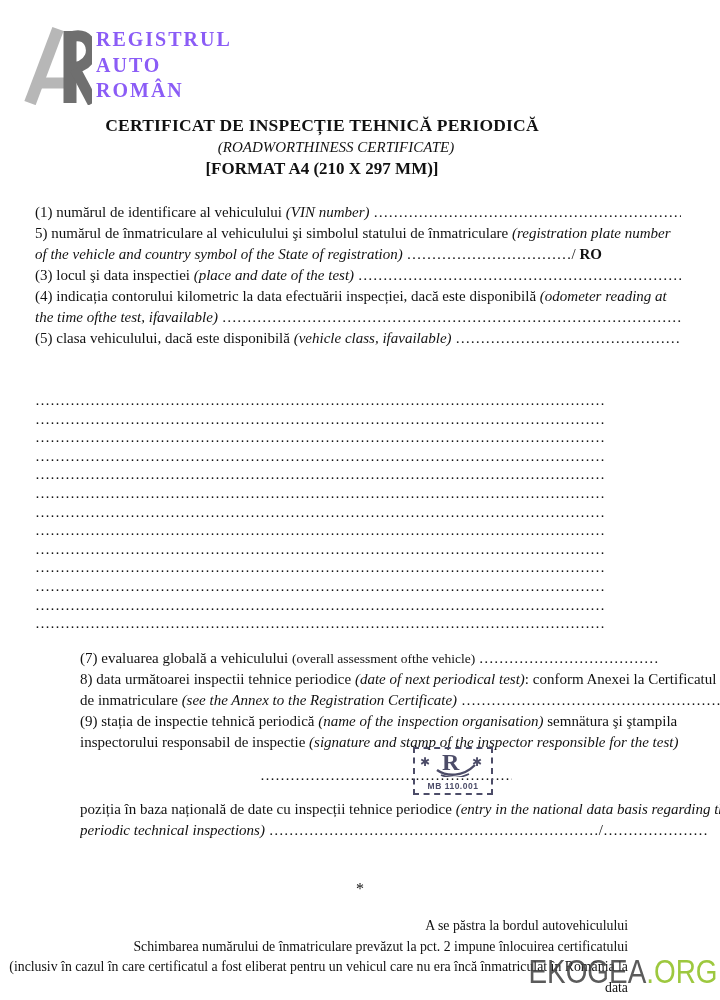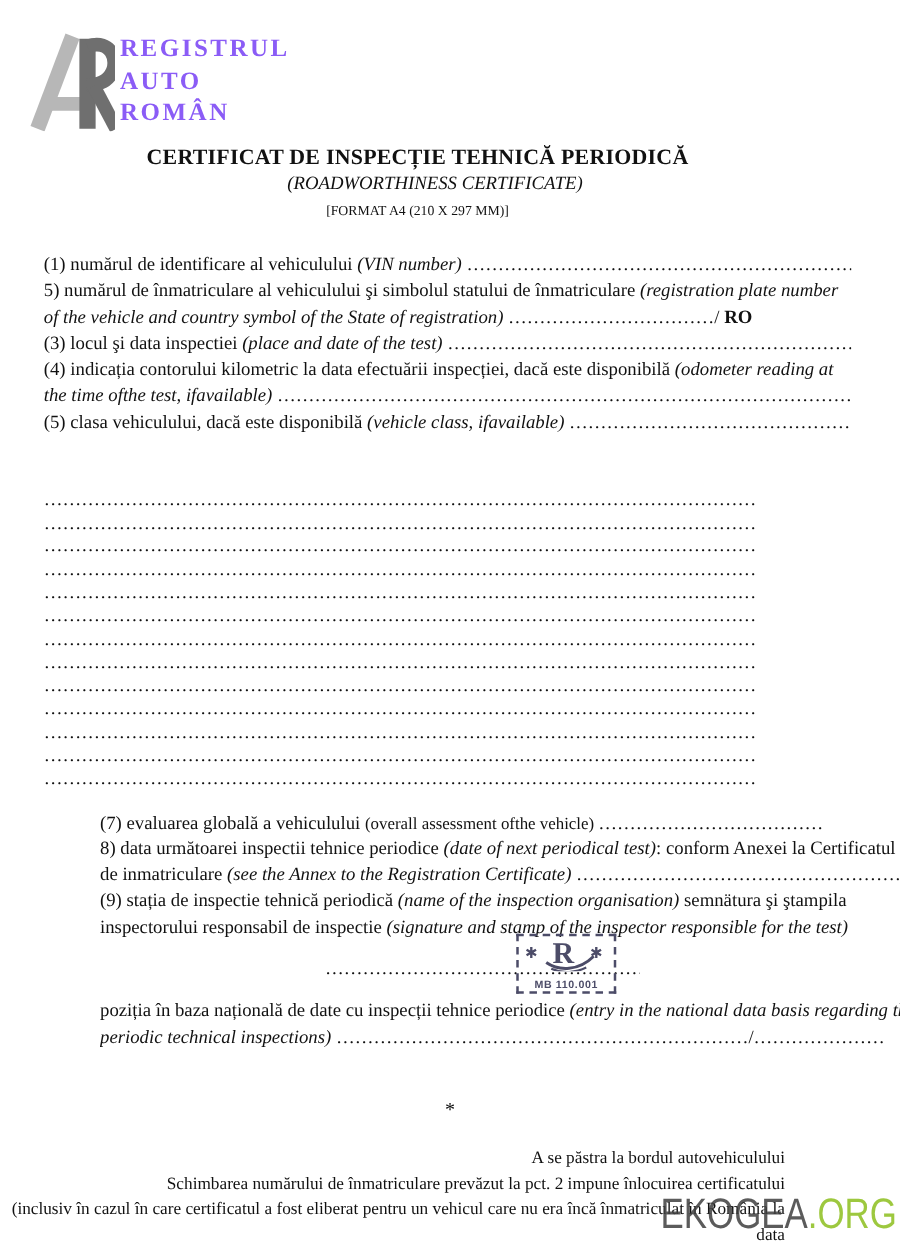--- a/index.html
+++ b/index.html
@@ -10,24 +10,24 @@
     font-family:"Liberation Serif","DejaVu Serif",serif;
     color:#111;
     overflow:hidden;
     margin:0 auto;
   }
   
   .logo{position:absolute;left:22px;top:25px;width:70px;height:80px;}
   .brand{position:absolute;left:96px;top:27px;font-weight:bold;font-size:20px;
          letter-spacing:2px;line-height:25.5px;color:#8b5cf6;}
   
-  .titleblock{position:absolute;left:12px;top:114px;width:644px;text-align:center;}
+  .titleblock{position:absolute;left:0;top:114px;width:644px;text-align:center;}
   .t-main{font-size:17.5px;font-weight:bold;letter-spacing:.2px;line-height:22px;}
   .t-sub{font-size:15px;font-style:italic;line-height:22px;padding-left:28px;}
-  .t-fmt{font-size:11px;line-height:22px;}
+  .t-fmt{font-size:17px;line-height:22px;font-weight:bold;}
   
   .body1{position:absolute;left:35px;top:202px;width:646px;}
   .bl{height:21px;line-height:21px;font-size:15px;white-space:nowrap;overflow:hidden;}
   .it{font-style:italic;}
   .bd{font-weight:bold;}
   .sm{font-size:13.5px;}
   .cols{position:relative;height:21px;font-size:15px;}
   .cols span{position:absolute;top:0;white-space:nowrap;}
   .c1{left:0;} .c2{left:198px;} .c3{left:480px;}
   

